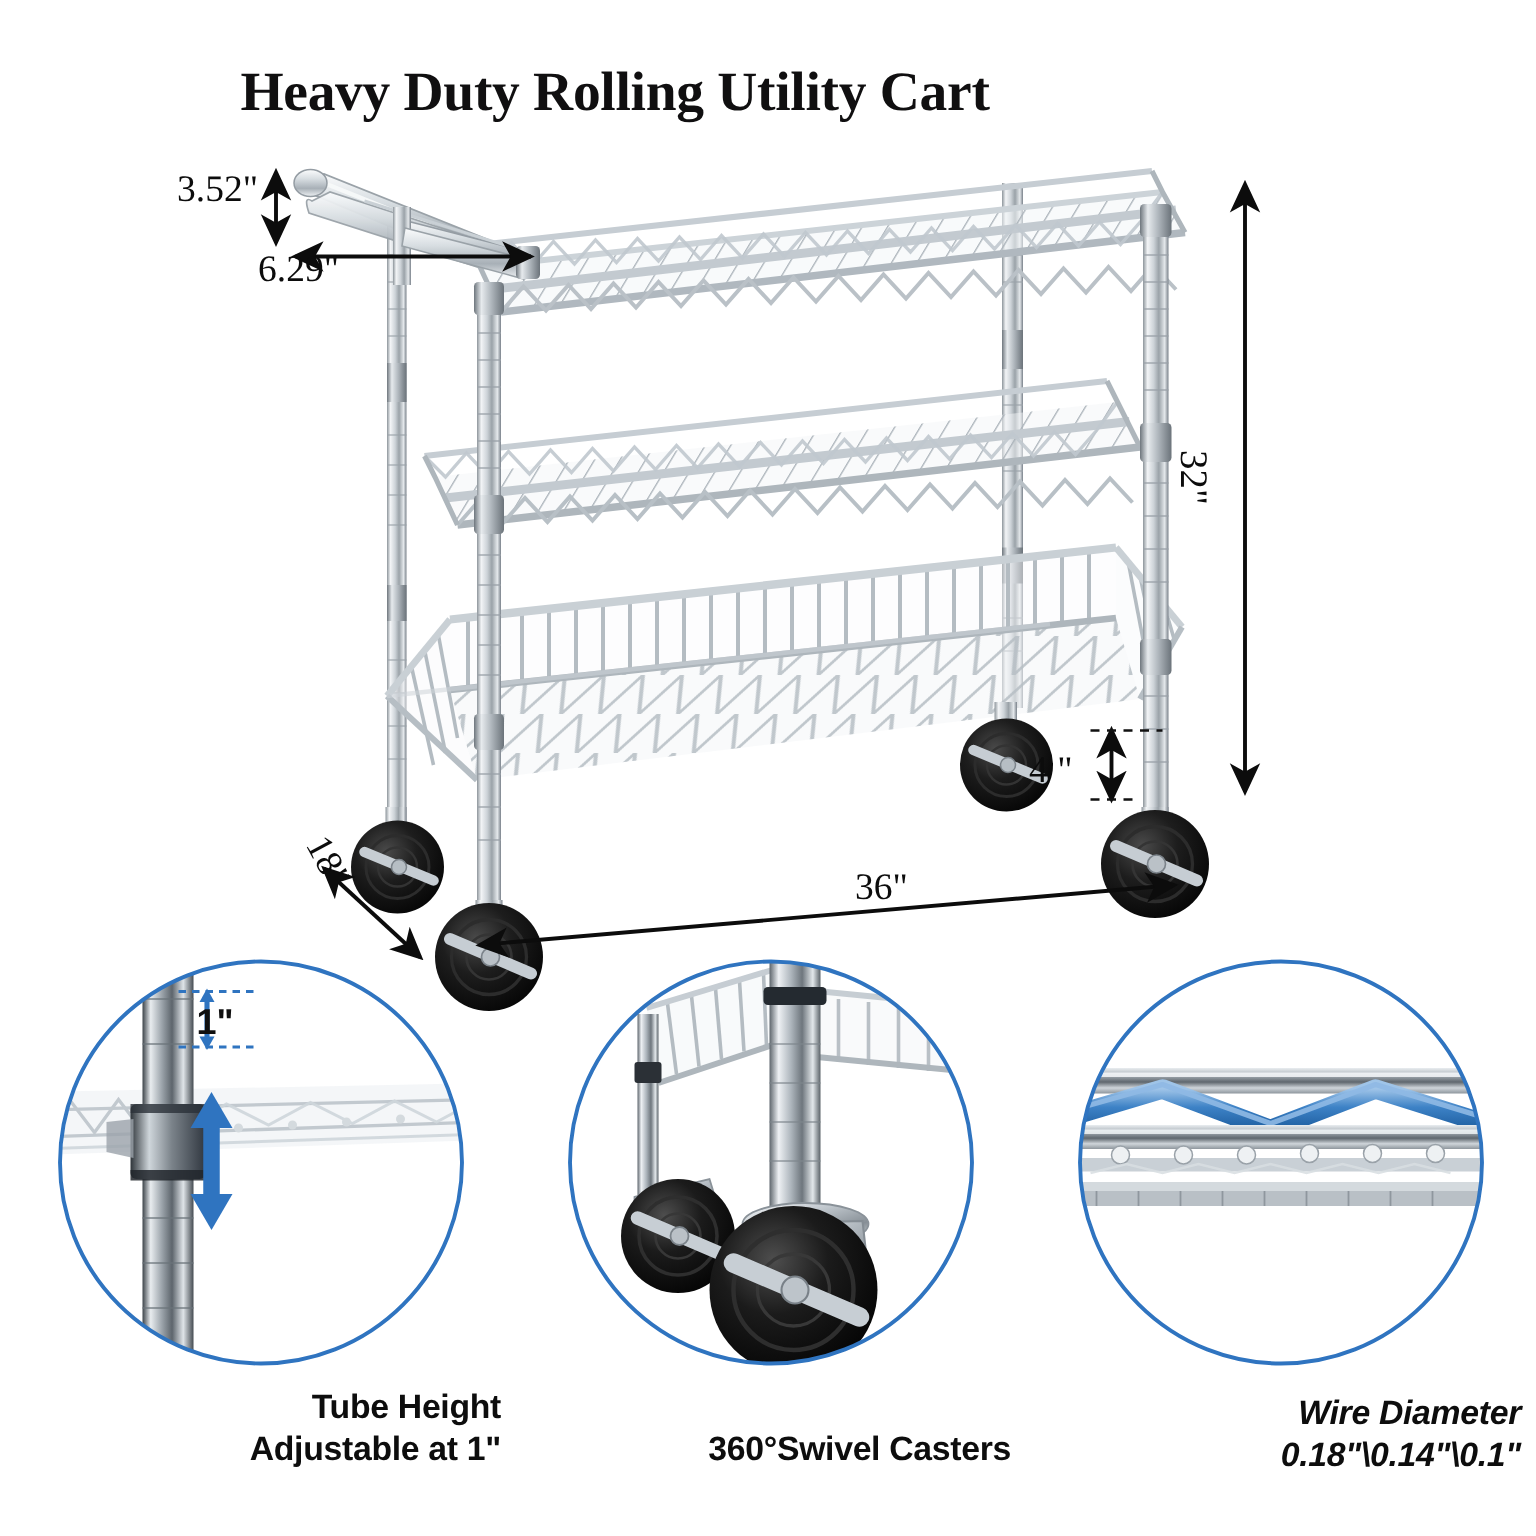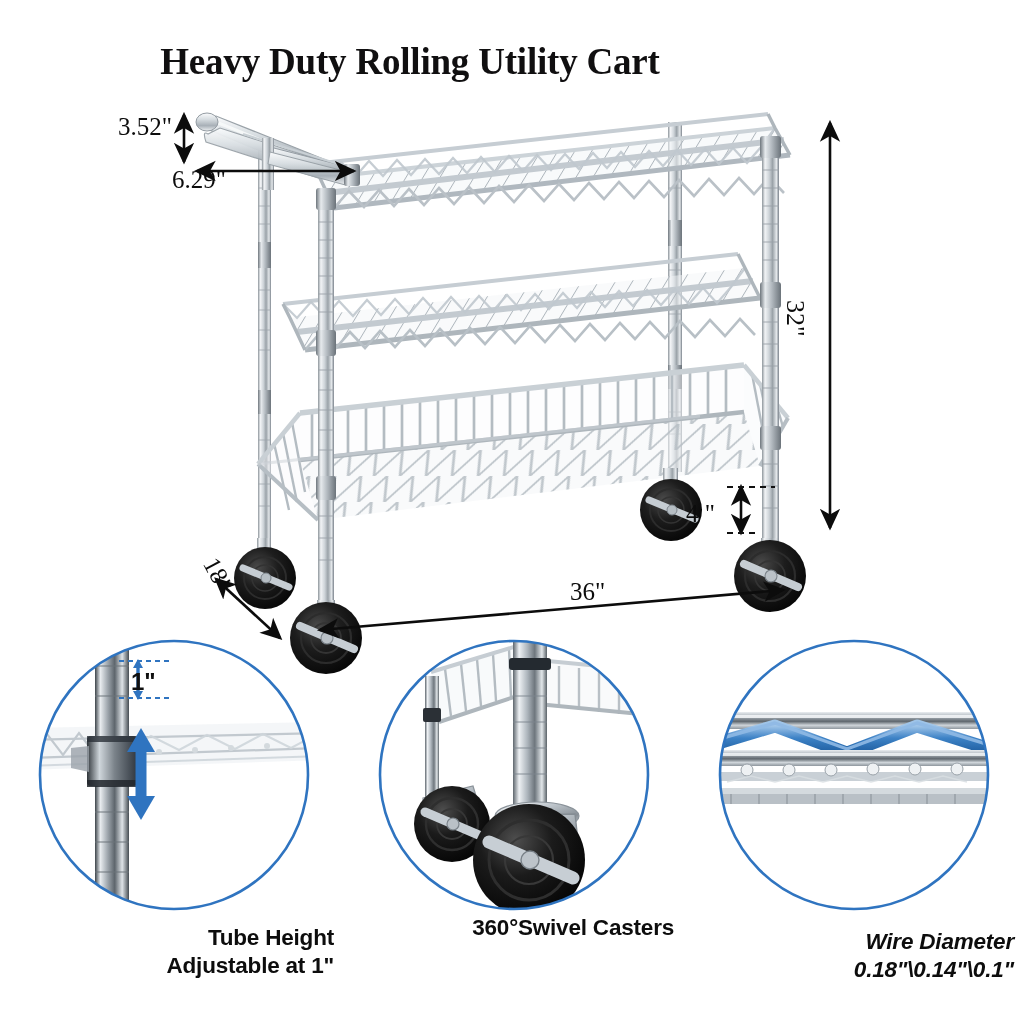--- a/index.html
+++ b/index.html
@@ -27,21 +27,21 @@
   .panel{position:absolute;width:320px;}
   #panel1{left:14px;top:636px;}
   #panel2{left:354px;top:636px;}
   #panel3{left:694px;top:636px;}
   .circlewrap{position:relative;width:294px;height:278px;margin:0 auto;}
   .caption{
     text-align:right;font-family:"Liberation Sans",sans-serif;font-weight:700;
     font-size:22.5px;line-height:28px;color:#0d0d0d;letter-spacing:-0.2px;
   }
   #panel1 .caption{margin-top:10px;}
-  #panel2 .caption{}
+  #panel2 .caption{margin-top:38px;}
   #panel3 .caption{margin-top:14px;font-style:italic;}
   .lbl1{
     position:absolute;left:131px;top:668px;font-family:"Liberation Sans",sans-serif;
     font-weight:700;font-size:24px;color:#101010;
   }
   svg{display:block;}
 </style>
 </head>
 <body>
 

